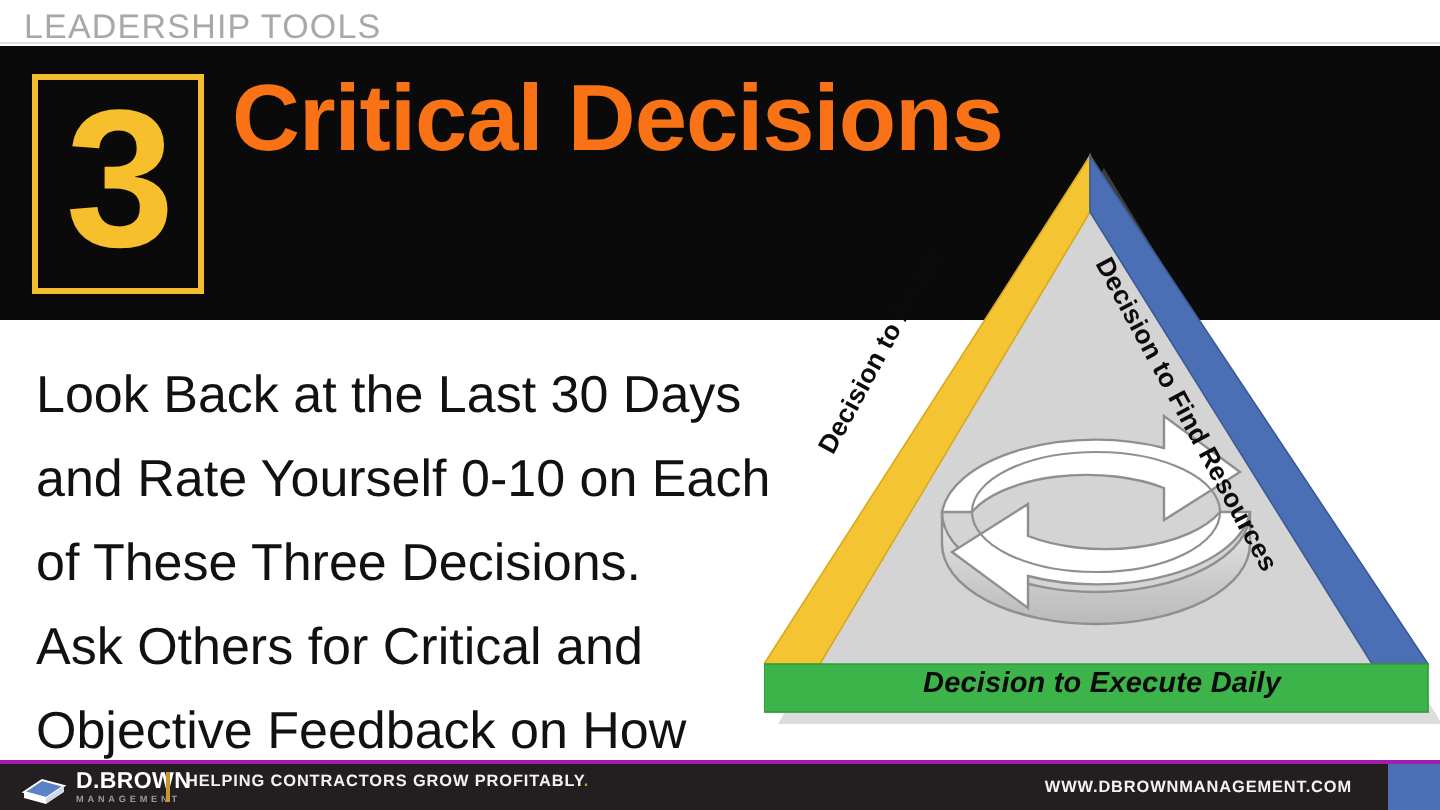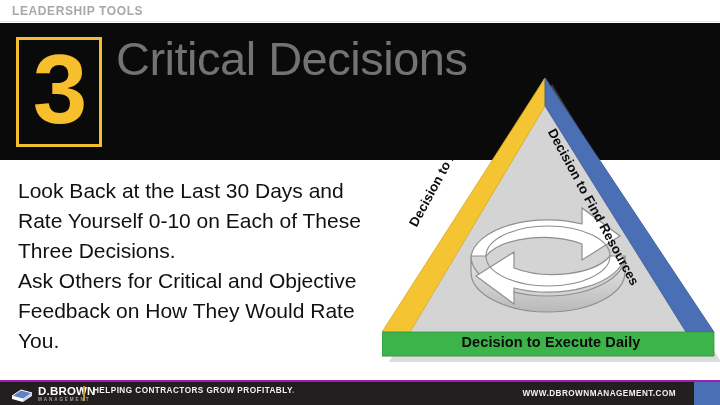--- a/index.html
+++ b/index.html
@@ -24,24 +24,24 @@
     position: absolute;
     left: 0; top: 0;
     width: 720px; height: 22px;
     background: #ffffff;
     border-bottom: 1px solid #e2e2e2;
     box-sizing: border-box;
   }
   .eyebrow-text {
     position: absolute;
     left: 12px; top: 4px;
-    font-size: 12px;
+    font-size: 17px;
     letter-spacing: 0.6px;
     color: #a8a8a8;
-    font-weight: 700;
+    font-weight: 400;
     white-space: nowrap;
   }
 
   
   .title-band {
     position: absolute;
     left: 0; top: 23px;
     width: 720px; height: 137px;
     background: #0a0a0a;
   }
@@ -66,38 +66,38 @@
     letter-spacing: -2px;
     padding-bottom: 6px;
     box-sizing: border-box;
   }
   .title-lines {
     position: absolute;
     left: 116px; top: 8px;
     width: 520px;
   }
   .title-line {
-    color: #737373;
+    color: #f97316;
     font-size: 47px;
-    font-weight: 400;
+    font-weight: 700;
     line-height: 56px;
     letter-spacing: -0.5px;
     white-space: nowrap;
   }
 
   
   .body-copy {
     position: absolute;
     left: 18px; top: 176px;
     width: 372px;
   }
   .para {
     color: #111111;
-    font-size: 21px;
-    line-height: 30px;
+    font-size: 26px;
+    line-height: 42px;
     font-weight: 400;
   }
   .para + .para { }
 
   
   .diagram {
     position: absolute;
     left: 382px; top: 70px;
     width: 338px; height: 300px;
   }
@@ -119,20 +119,21 @@
   .label-resources {
     left: 176px; top: 56px;
     transform: rotate(61.5deg);
     transform-origin: left top;
   }
   .label-execute {
     left: 0; top: 264px;
     width: 338px;
     text-align: center;
     font-size: 14.5px;
+    font-style: italic;
   }
 
   
   .footer {
     position: absolute;
     left: 0; top: 380px;
     width: 720px; height: 25px;
     background: #231f20;
     border-top: 2px solid #a21caf;
     box-sizing: border-box;

